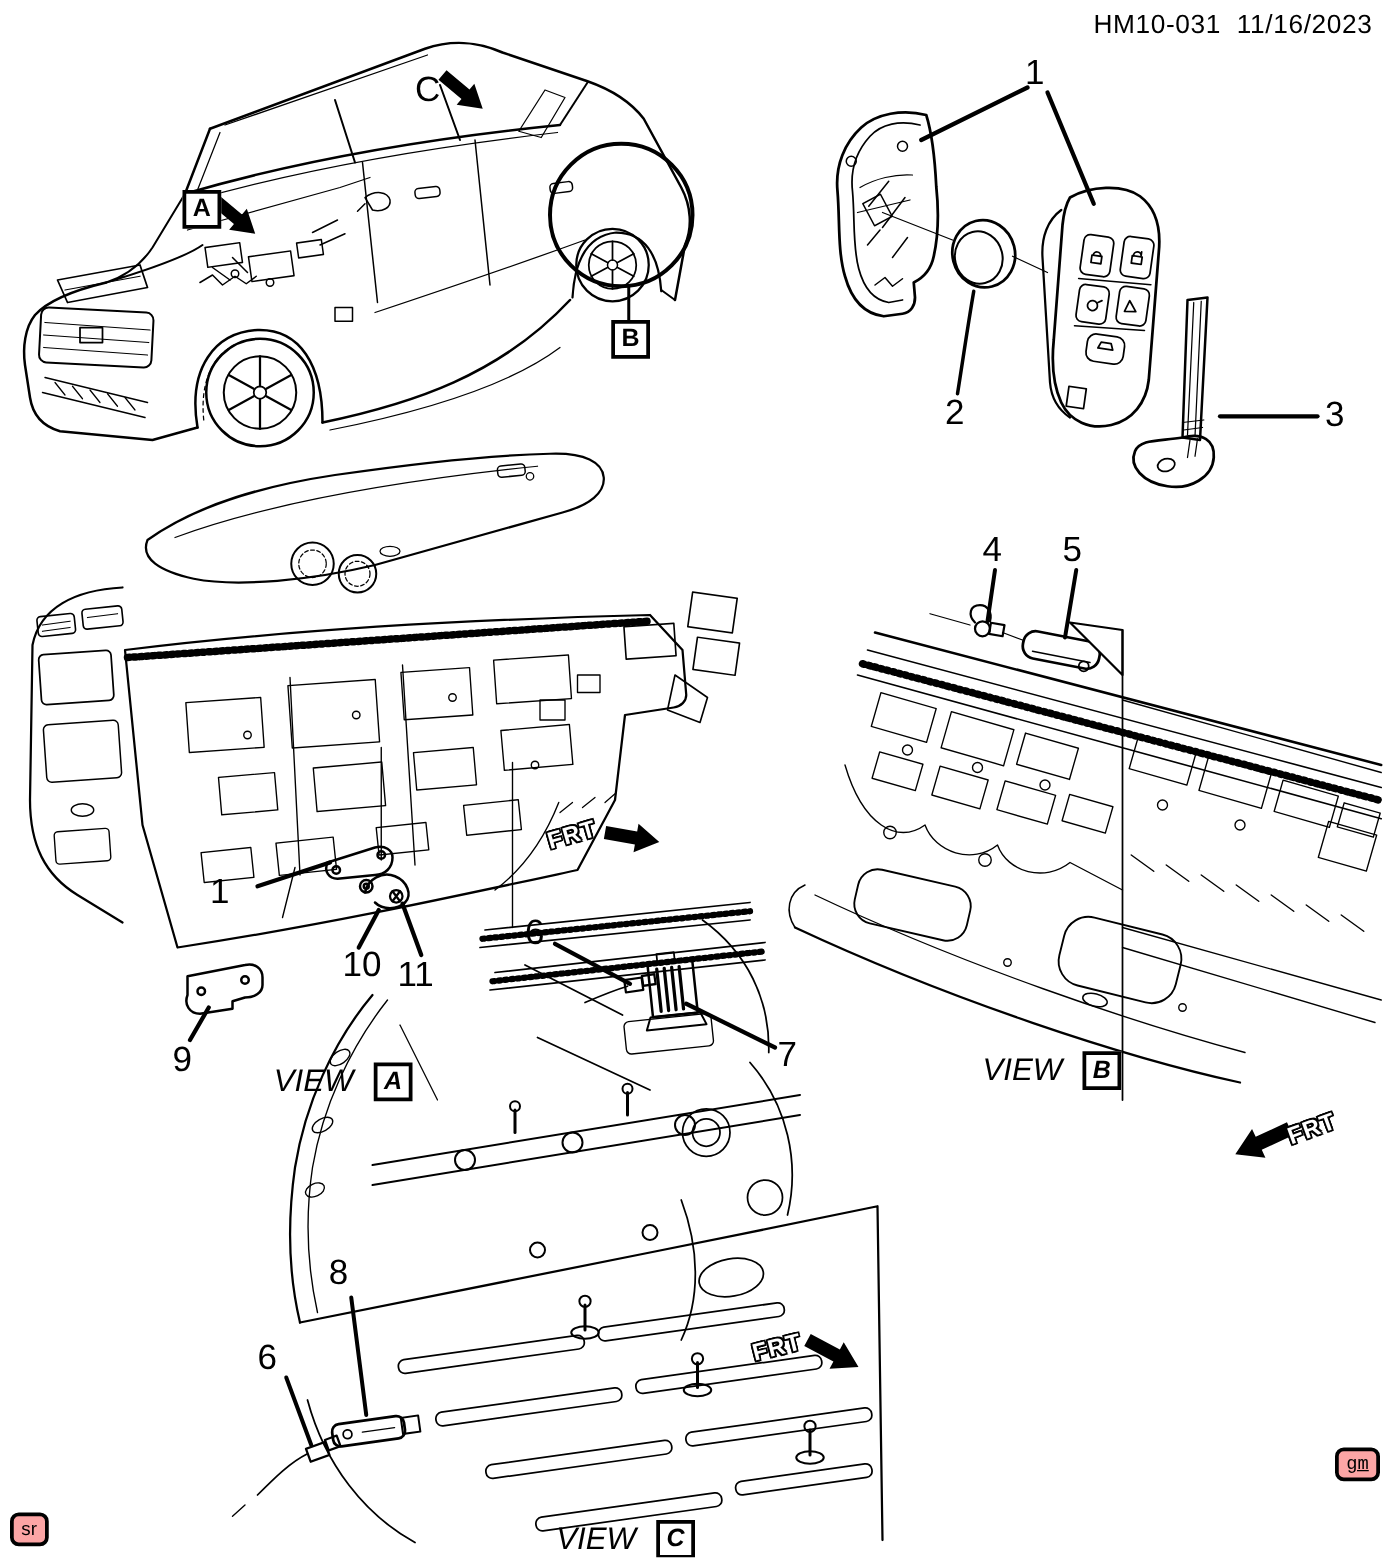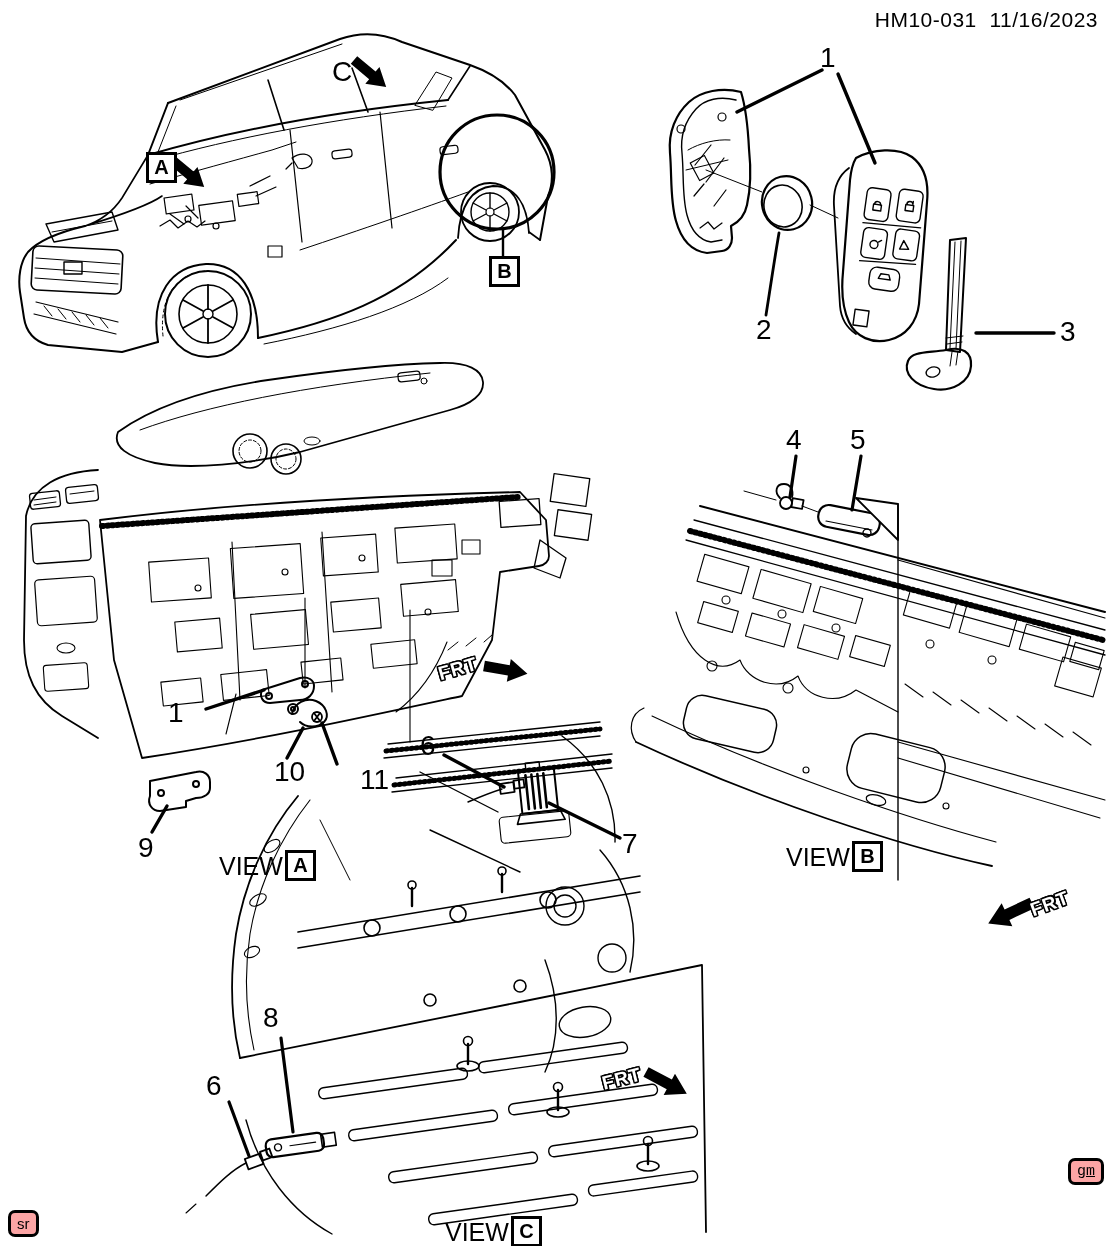--- a/index.html
+++ b/index.html
@@ -2,21 +2,21 @@
 <html><head>
 <meta charset="utf-8">
 <style>
   html,body{margin:0;padding:0;background:#fff;}
   .page{position:relative;width:1108px;height:1246px;background:#fff;overflow:hidden;
         font-family:"Liberation Sans", sans-serif;color:#000;}
   svg{position:absolute;left:0;top:0;}
   .lbl{position:absolute;font-family:"Liberation Sans",sans-serif;color:#000;white-space:nowrap;}
   .title{font-size:21px;letter-spacing:.5px;}
   .callout{font-size:28px;}
-  .viewlbl{font-size:25px;display:flex;align-items:flex-end;gap:2px;}
+  .viewlbl{font-size:25px;display:flex;align-items:center;gap:16px;font-style:italic;}
   .boxletter{display:inline-block;border:3px solid #000;width:25px;height:25px;line-height:25px;
              text-align:center;font-weight:bold;font-size:20px;background:#fff;}
   .carletter{font-size:28px;}
   .frt{font-size:19px;font-weight:bold;color:#fff;letter-spacing:1px;
        text-shadow:-1.4px -1.4px 0 #000,1.4px -1.4px 0 #000,-1.4px 1.4px 0 #000,1.4px 1.4px 0 #000,
                    0 -1.4px 0 #000,0 1.4px 0 #000,-1.4px 0 0 #000,1.4px 0 0 #000;}
   .badge{position:absolute;border:3px solid #000;border-radius:7px;background:#fca5a5;
          font-size:15px;font-weight:normal;padding:3px 6px;line-height:1;}
   .badge.gm{text-decoration:underline;font-family:"Liberation Mono",monospace;}
 </style>
@@ -432,21 +432,21 @@
 <span class="lbl callout" style="left:756px;top:314px;">2</span>
 <span class="lbl callout" style="left:1060px;top:316px;">3</span>
 <span class="lbl callout" style="left:786px;top:424px;">4</span>
 <span class="lbl callout" style="left:850px;top:424px;">5</span>
 <span class="lbl callout" style="left:420px;top:730px;">6</span>
 <span class="lbl callout" style="left:622px;top:828px;">7</span>
 <span class="lbl callout" style="left:263px;top:1002px;">8</span>
 <span class="lbl callout" style="left:206px;top:1070px;">6</span>
 <span class="lbl callout" style="left:138px;top:832px;">9</span>
 <span class="lbl callout" style="left:274px;top:756px;text-align:right;">10</span>
-<span class="lbl callout" style="left:318px;top:764px;margin-left:42px;">11</span>
+<span class="lbl callout" style="left:318px;top:764px;">11</span>
 <span class="lbl callout" style="left:168px;top:697px;">1</span>
 
 <div class="lbl viewlbl" style="left:219px;top:850px;">
   <span>VIEW</span>
   <span class="boxletter">A</span>
 </div>
 <div class="lbl viewlbl" style="left:786px;top:841px;">
   <span>VIEW</span>
   <span class="boxletter">B</span>
 </div>

